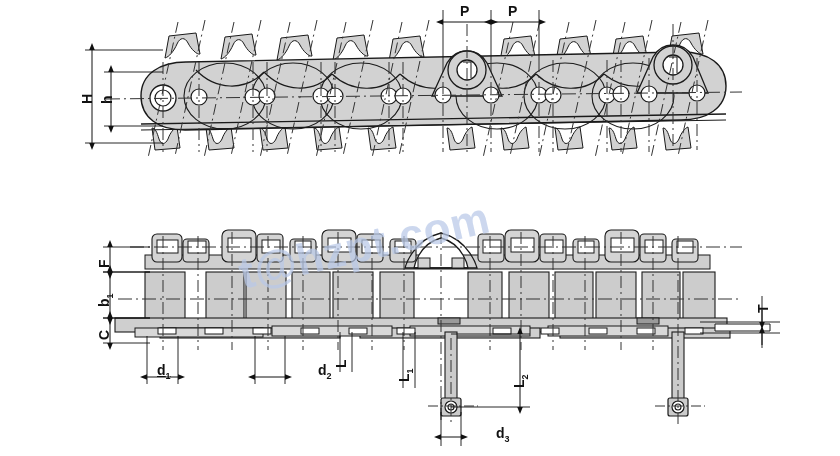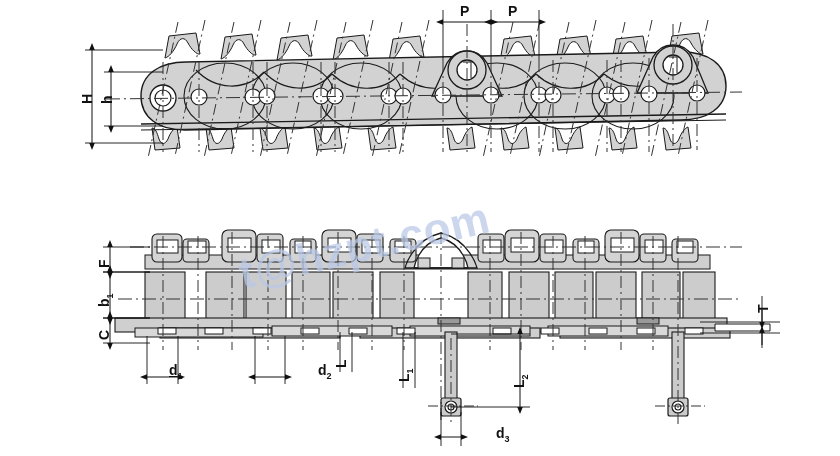--- a/index.html
+++ b/index.html
@@ -394,21 +394,21 @@
 
   <div class="dimlabel rot90" style="left:96px; top:268px;">
     <span>F</span>
   </div>
   <div class="dimlabel rot90" style="left:96px; top:307px;">
     <span>b</span><sub>1</sub>
   </div>
   <div class="dimlabel rot90" style="left:96px; top:340px;">
     <span>C</span>
   </div>
-  <div class="dimlabel" style="left:169px; top:362px;text-decoration:underline;">
+  <div class="dimlabel" style="left:157px; top:362px;text-decoration:underline;">
     <span>d</span><sub>1</sub>
   </div>
   <div class="dimlabel" style="left:318px; top:362px;">
     <span>d</span><sub>2</sub>
   </div>
   <div class="dimlabel" style="left:496px; top:425px;text-align:center;">
     <span>d</span><sub>3</sub>
   </div>
   <div class="dimlabel rot90" style="left:333px; top:368px;">
     <span>L</span>

